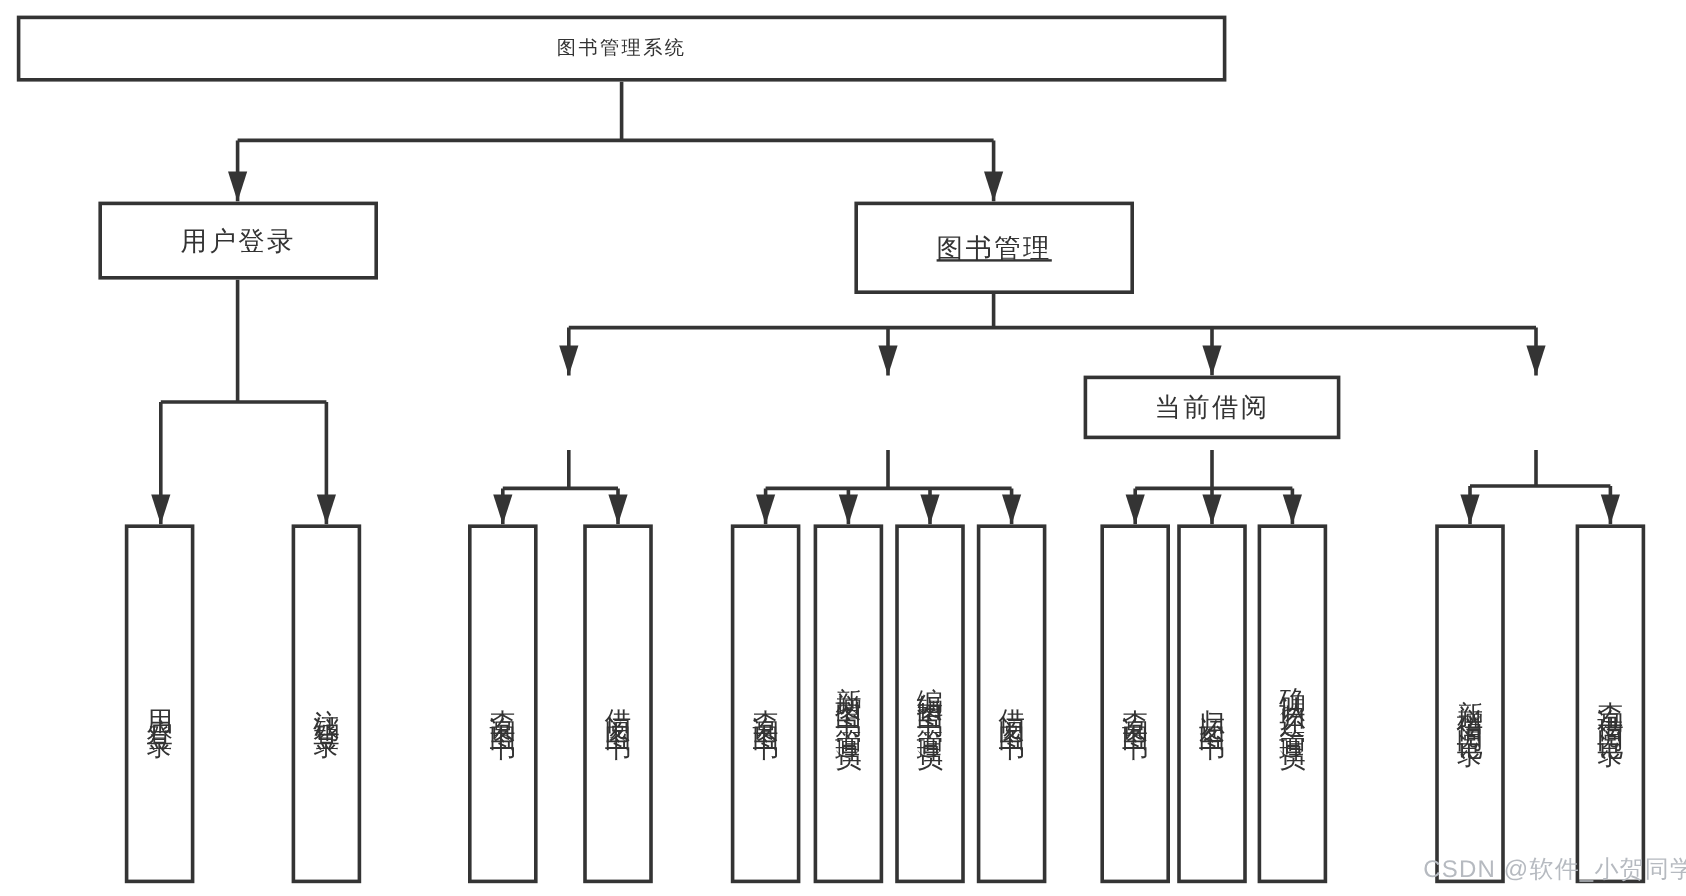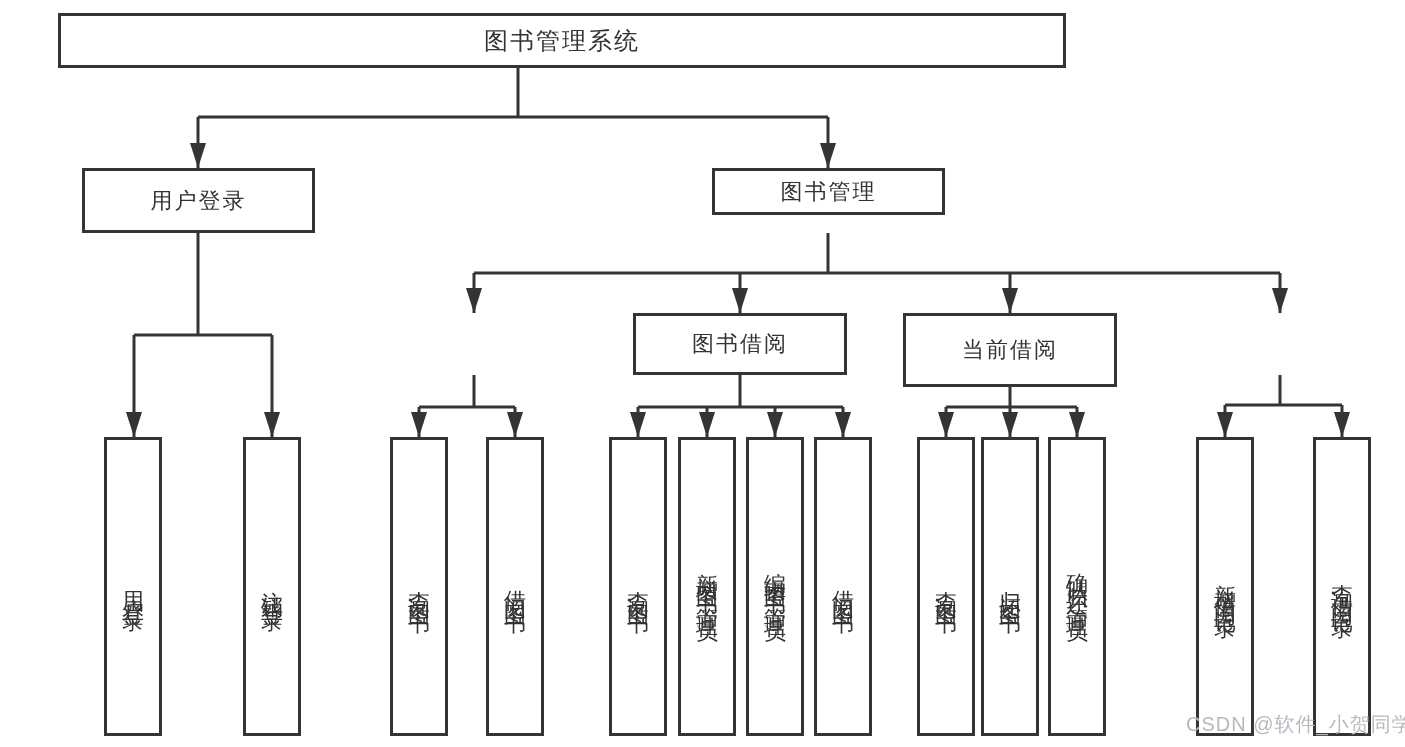--- a/index.html
+++ b/index.html
@@ -18,21 +18,21 @@
   .canvas{position:relative;width:1405px;height:747px;background:var(--page-background);}
   .wires{position:absolute;left:0;top:0;}
   .wire{stroke:var(--line);stroke-width:3;fill:none;}
   .arrow{fill:var(--line);stroke:none;}
   .box{
     position:absolute;box-sizing:border-box;
     border:3px solid var(--line);background:var(--box-background);
     display:flex;align-items:center;justify-content:center;
     color:var(--text);font-size:22px;letter-spacing:2px;white-space:nowrap;
   }
-  .box.root{font-size:24px;margin-left:44px;}
+  .box.root{font-size:16px;}
   .leaf{
     position:absolute;top:437px;width:58px;height:299px;box-sizing:border-box;
     border:3px solid var(--line);background:var(--box-background);
     display:flex;align-items:center;justify-content:center;
   }
   .vtext{
     writing-mode:vertical-rl;text-orientation:mixed;
     color:var(--text);font-size:22px;letter-spacing:7px;line-height:1.0;
   }
   .watermark{
@@ -78,24 +78,23 @@
     <polygon class="arrow" points="938,412 954,412 946,437"></polygon>
     <polygon class="arrow" points="1002,412 1018,412 1010,437"></polygon>
     <polygon class="arrow" points="1069,412 1085,412 1077,437"></polygon>
     <polygon class="arrow" points="1217,412 1233,412 1225,437"></polygon>
     <polygon class="arrow" points="1334,412 1350,412 1342,437"></polygon>
   </svg>
 
   <div class="box root" style="left:14px;top:13px;width:1008px;height:55px;">图书管理系统</div>
 
   <div class="box" style="left:82px;top:168px;width:233px;height:65px;">用户登录</div>
-  <div class="box" style="left:712px;top:168px;width:233px;height:47px;">图书管理</div>
+  <div class="box" style="left:712px;top:168px;width:233px;height:77px;text-decoration:underline;">图书管理</div>
 
-  <div class="box" style="left:633px;top:313px;width:214px;height:62px;">图书借阅</div>
-  <div class="box" style="left:903px;top:313px;width:214px;height:74px;">当前借阅</div>
+  <div class="box" style="left:903px;top:313px;width:214px;height:53px;">当前借阅</div>
 
   <div class="leaf" style="left:104px;">
     <span class="vtext">用户登录</span>
   </div>
   <div class="leaf" style="left:243px;">
     <span class="vtext">注销登录</span>
   </div>
 
   <div class="leaf" style="left:390px;">
     <span class="vtext">查询图书</span>

